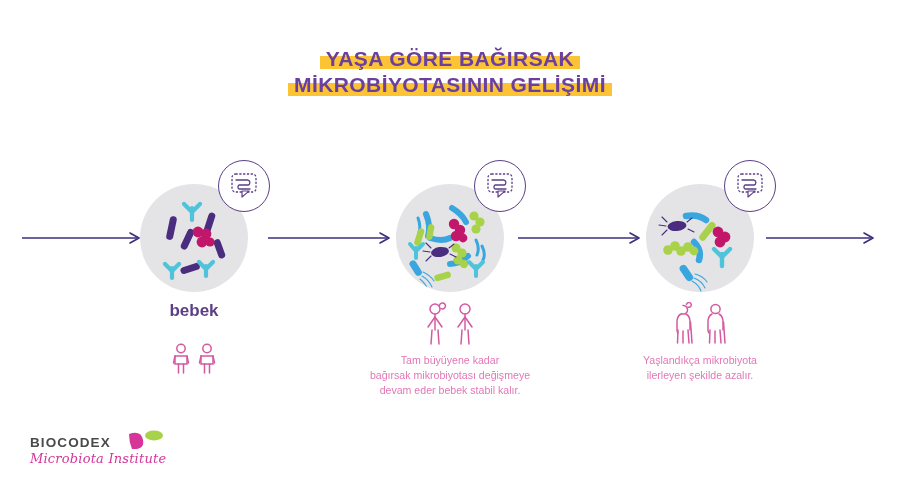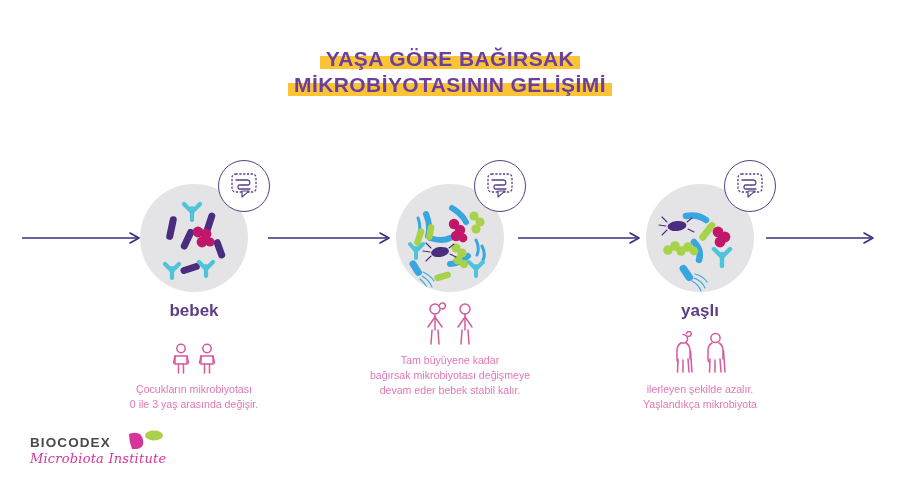--- a/index.html
+++ b/index.html
@@ -217,24 +217,20 @@
         <path d="M4,13 l-1.5,7 M16,13 l1.5,7"></path>
         <path d="M7.5,21 v9 M12.5,21 v9"></path>
       </svg>
       <svg width="20" height="32" viewBox="0 0 20 32" fill="none" stroke="#d45aa0" stroke-width="1.5" stroke-linecap="round">
         <circle cx="10" cy="5.5" r="4.2"></circle>
         <path d="M4,13 h12 v8 h-12 z"></path>
         <path d="M4,13 l-1.5,7 M16,13 l1.5,7"></path>
         <path d="M7.5,21 v9 M12.5,21 v9"></path>
       </svg>
     </div>
-    <div class="caption">
-      <span class="cl">Çocukların mikrobiyotası</span>
-      <span class="cl">0 ile 3 yaş arasında değişir.</span>
-    </div>
   </div>
 
   <div class="stage" style="left:340px; top:184px;">
     <div class="stage-circle-wrap">
       <div class="stage-circle">
         <svg width="108" height="108" viewBox="0 0 108 108">
 
           <g stroke="#3aa6e0" stroke-width="6" stroke-linecap="round" fill="none">
             <path d="M30,30 q5,12 2,22"></path>
             <path d="M56,24 q10,6 14,14"></path>
@@ -378,41 +374,40 @@
         </svg>
       </div>
       <div class="gut-badge">
         <svg width="34" height="34" viewBox="0 0 34 34">
           <rect x="5" y="5" width="24" height="18" rx="3.5" fill="none" stroke="#5b3f87" stroke-width="1.3" stroke-dasharray="2.2 1.6"></rect>
           <path d="M9,11 h12 a2.6,2.6 0 0 1 0,5 h-9 a2.4,2.4 0 0 0 0,4 h11" fill="none" stroke="#5b3f87" stroke-width="1.3" stroke-linecap="round"></path>
           <path d="M15,22 l0,6 l4,-3.4 l3,-2.6 z" fill="#ffffff" stroke="#5b3f87" stroke-width="1.2" stroke-linejoin="round"></path>
         </svg>
       </div>
     </div>
-    <div class="stage-label">yaşlı</div>
     <div class="people">
       <svg width="26" height="44" viewBox="0 0 26 44" fill="none" stroke="#d45aa0" stroke-width="1.5" stroke-linecap="round" stroke-linejoin="round">
         <path d="M12,3.5 a4.3,4.3 0 1 1 -1.5,8.2"></path>
         <path d="M15.5,2.5 a2.4,2.4 0 1 1 1.4,2.6"></path>
         <path d="M10,12 q-4,2 -4,8 l0,8 q0,2 1,3"></path>
         <path d="M15,12 q4,2 4,8 l0,8"></path>
         <path d="M7,28 l-0.5,13 M12,29 l0,12 M17,28 l1,13"></path>
         <path d="M19.5,20 l1.5,21"></path>
       </svg>
       <svg width="26" height="44" viewBox="0 0 26 44" fill="none" stroke="#d45aa0" stroke-width="1.5" stroke-linecap="round" stroke-linejoin="round">
         <circle cx="12.5" cy="7" r="4.6"></circle>
         <path d="M9,12 q-4,2 -4,8 l0,8 q0,2 1,3"></path>
         <path d="M16,12 q4,2 4,8 l0,8"></path>
         <path d="M7,28 l-0.5,13 M12,29 l0,12 M17,28 l1,13"></path>
         <path d="M20.5,20 l1.5,21"></path>
       </svg>
     </div>
     <div class="caption">
+      <span class="cl">Yaşlandıkça mikrobiyota</span>
       <span class="cl">ilerleyen şekilde azalır.</span>
-      <span class="cl">Yaşlandıkça mikrobiyota</span>
     </div>
   </div>
 
 </div>
 
 <div id="logo">
   <div id="logo-word">BIOCODEX</div>
   <div id="logo-tag">Microbiota Institute</div>
   <svg id="logo-marks" width="40" height="22" viewBox="0 0 40 22">
     <path d="M2,4 q12,-4 14,6 q2,10 -11,9 q-3,-7 -3,-15 z" fill="#d6359a"></path>

